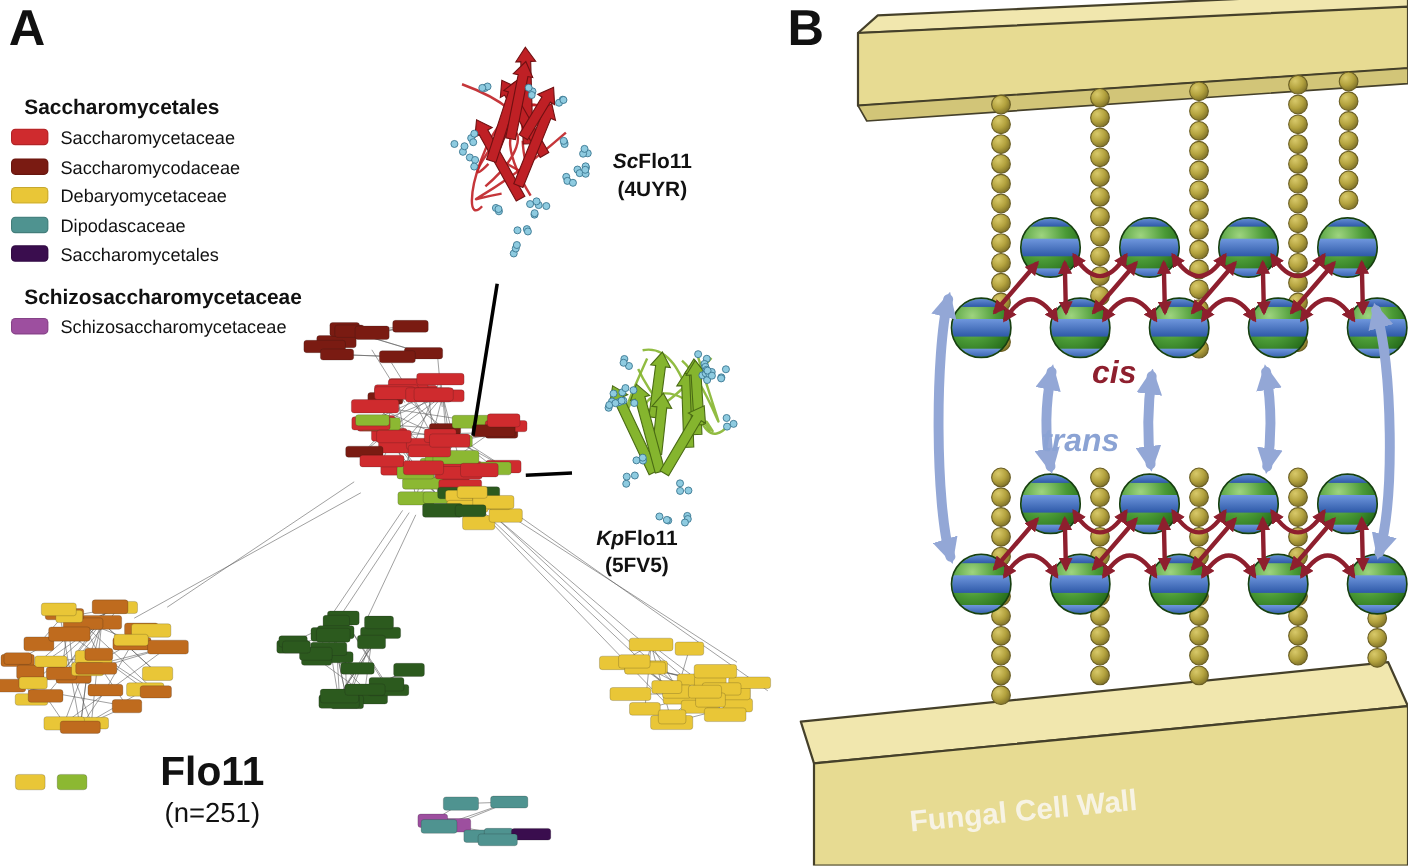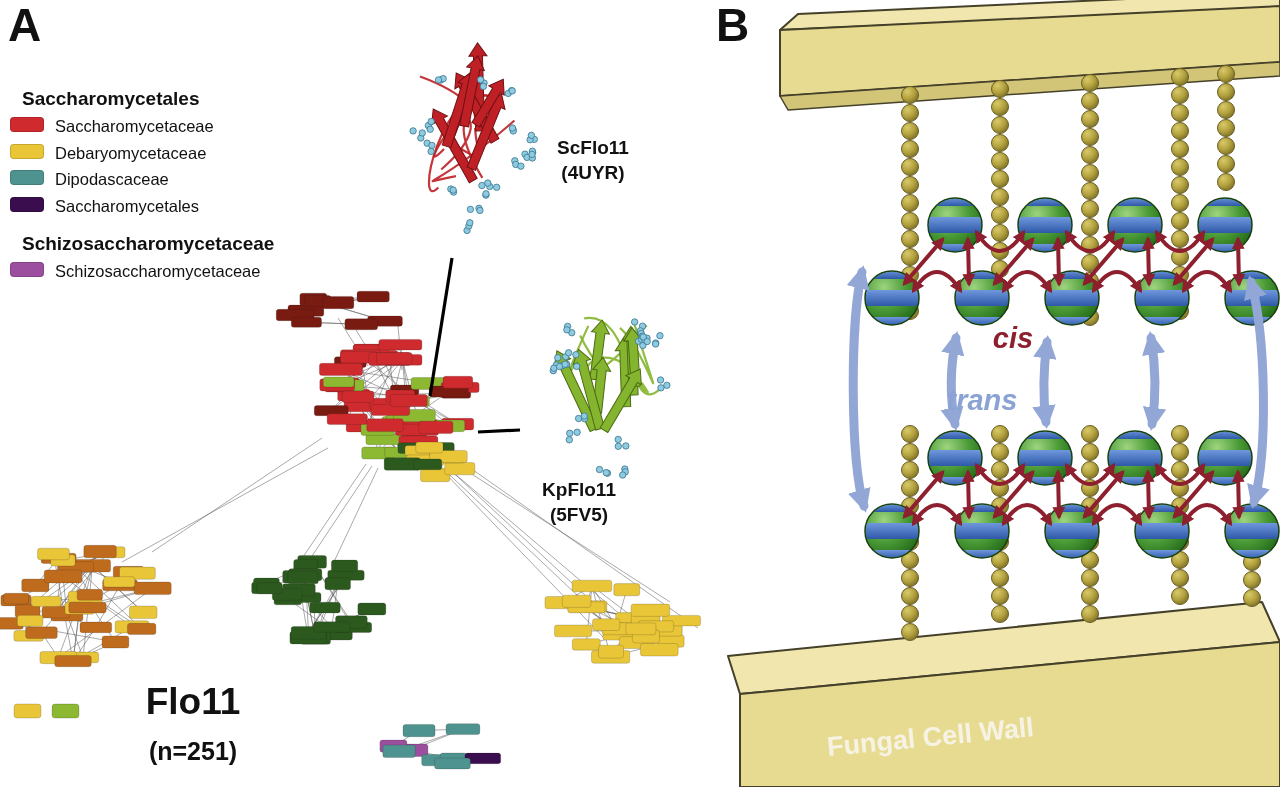--- a/index.html
+++ b/index.html
@@ -16,24 +16,24 @@
 
   
   #legend-groups{position:absolute;left:10px;top:88px;width:250px}
   .lg-title{font-weight:bold;font-size:19px;margin:10px 12px 7px}
   .lg-group:first-child .lg-title{margin-top:0}
   .lg-row{display:flex;gap:11px;height:26.5px}
   .lg-swatch{width:34px;height:15px;border-radius:4px;flex:none;box-shadow:inset 0 0 0 1px rgba(0,0,0,.15)}
   .lg-label{font-size:16.5px;white-space:nowrap}
 
   .struct-label{position:absolute;font-weight:bold;font-size:19px;text-align:center;line-height:1.3;width:110px}
-  .struct-label .it{}
+  .struct-label .it{font-style:italic}
   #flo11-title{position:absolute;left:103px;top:682px;width:180px;text-align:center}
   #flo11-title .big{font-weight:bold;font-size:37px;line-height:1.1}
-  #flo11-title .cnt{font-weight:bold;font-size:25px;margin-top:14px}
+  #flo11-title .cnt{font-weight:normal;font-size:25px;margin-top:2px}
 
   
   .edge{stroke:#5b5b5b;stroke-width:.7;opacity:.75}
   .node{stroke:#1a1a1a;stroke-opacity:.3;stroke-width:.6}
   .pointer{stroke:#000;stroke-width:3.2}
 
   
   .slab-face{fill:#e7db92;stroke:#45402a;stroke-width:2;stroke-linejoin:round}
   .slab-top{fill:#f1e7ae;stroke:#45402a;stroke-width:2;stroke-linejoin:round}
   .slab-edge{fill:#d2c578;stroke:#45402a;stroke-width:1.5;stroke-linejoin:round}
@@ -566,20 +566,24 @@
 <div id="panelA-letter" class="panel-letter">A</div>
 
 <div id="legend-groups">
     <div class="lg-group">
       <div class="lg-title">Saccharomycetales</div>
       <div class="lg-row">
         <span class="lg-swatch" style="background: rgb(207, 43, 46);"></span>
         <span class="lg-label">Saccharomycetaceae</span>
       </div>
       <div class="lg-row">
+        <span class="lg-swatch" style="background: rgb(122, 27, 18);"></span>
+        <span class="lg-label">Saccharomycodaceae</span>
+      </div>
+      <div class="lg-row">
         <span class="lg-swatch" style="background: rgb(233, 198, 55);"></span>
         <span class="lg-label">Debaryomycetaceae</span>
       </div>
       <div class="lg-row">
         <span class="lg-swatch" style="background: rgb(79, 147, 144);"></span>
         <span class="lg-label">Dipodascaceae</span>
       </div>
       <div class="lg-row">
         <span class="lg-swatch" style="background: rgb(58, 13, 78);"></span>
         <span class="lg-label">Saccharomycetales</span>

